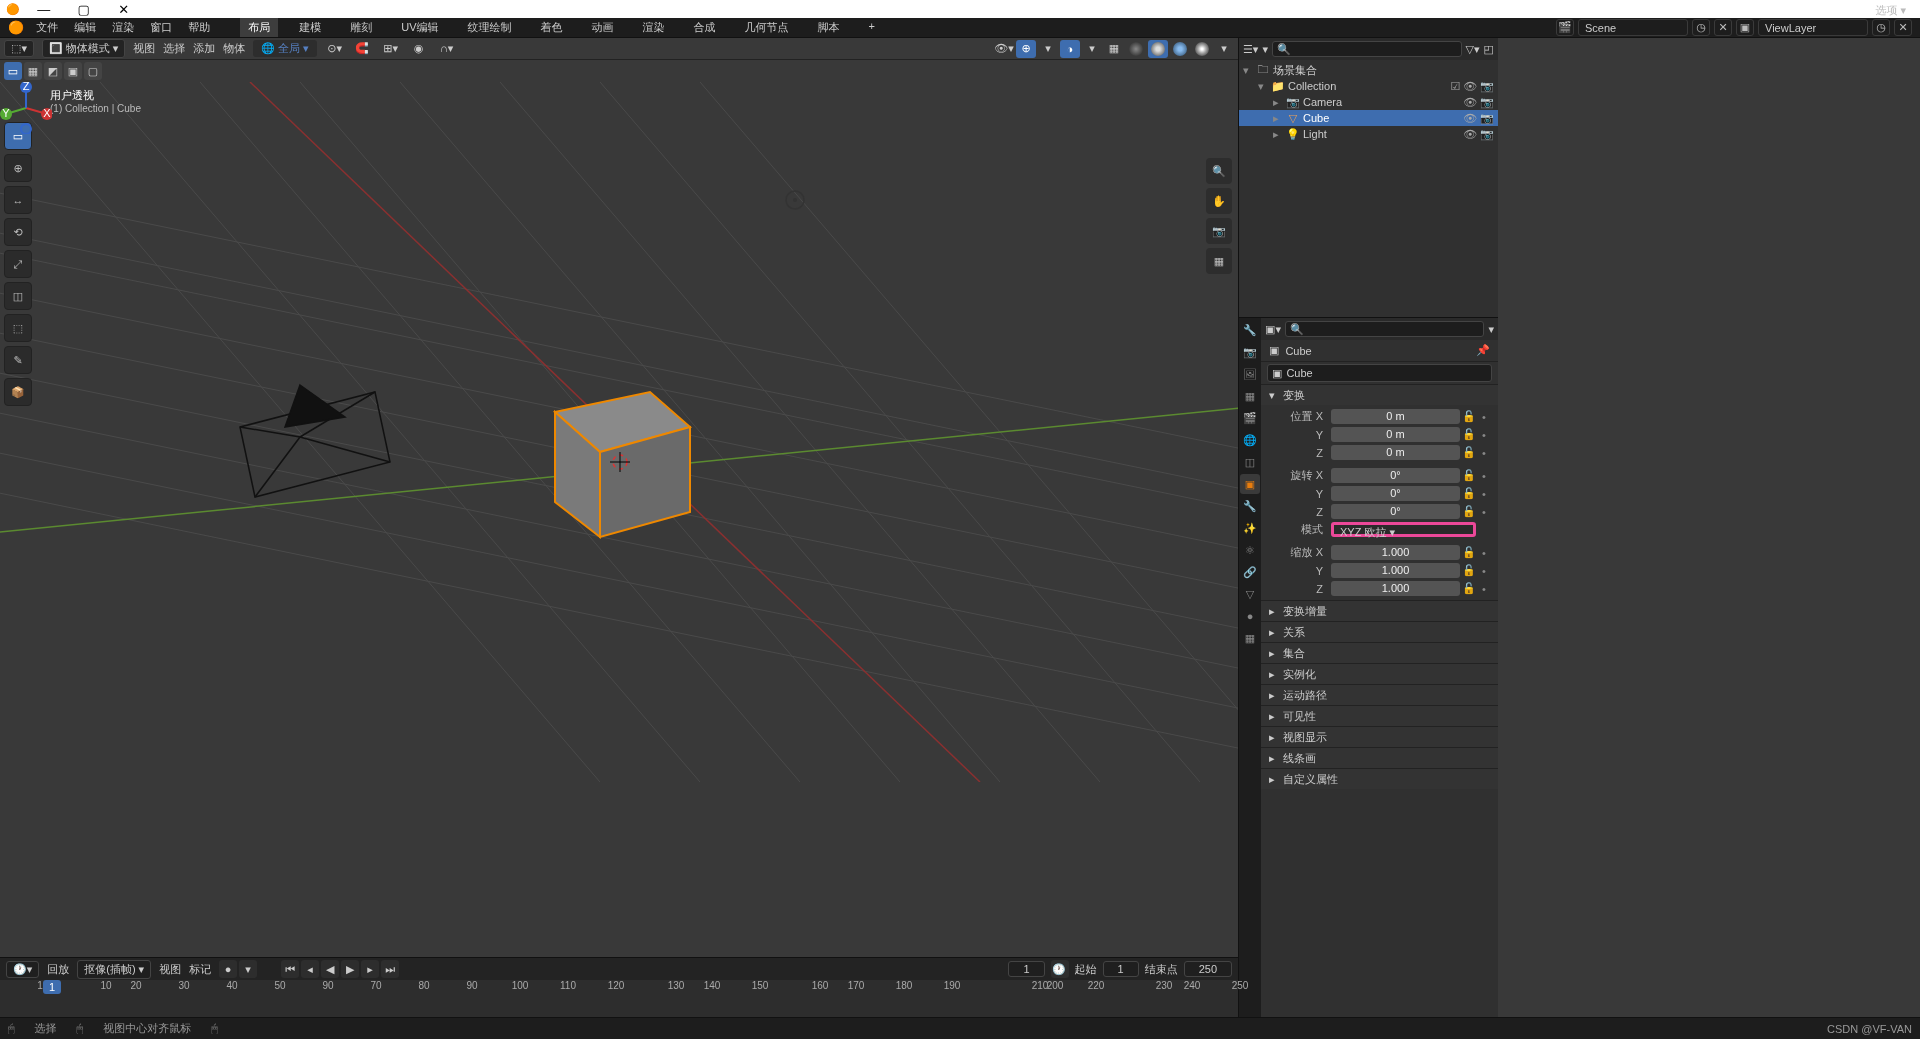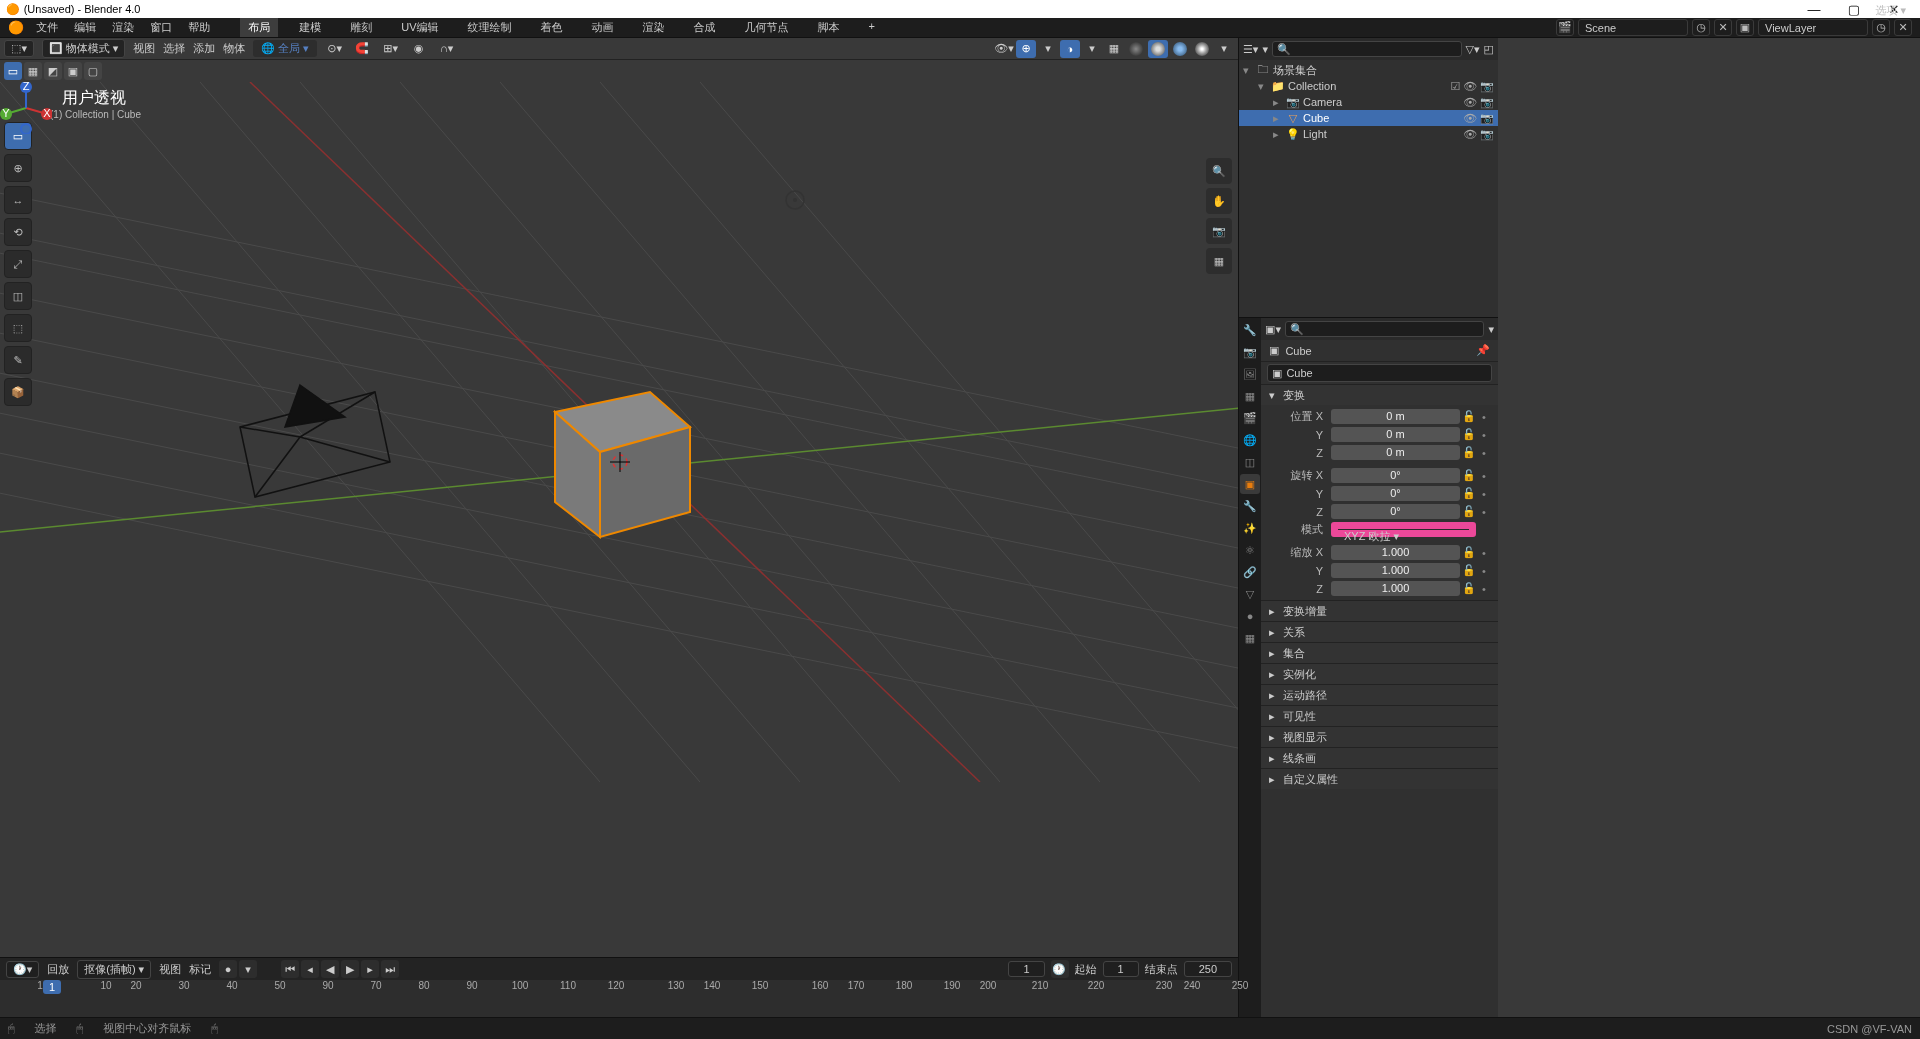--- a/index.html
+++ b/index.html
@@ -29,21 +29,21 @@
 .selmode { height:22px; background:#393939; display:flex; align-items:center; gap:2px; padding:2px 4px;}
 .selmode .sm { width:18px; height:18px; background:#444; border-radius:3px; display:inline-flex; align-items:center; justify-content:center;}
 .selmode .sm.active { background:#3e6daf; color:#fff;}
 .selmode .spacer{flex:1;}
 .viewport { flex:1; position:relative; background:#393939; overflow:hidden;}
 .viewport svg { position:absolute; inset:0; }
 .toolbar-left { position:absolute; left:4px; top:40px; width:28px; display:flex; flex-direction:column; gap:4px;}
 .toolbar-left .tb { width:28px; height:28px; background:#2b2b2b; border:1px solid #222; border-radius:4px; display:flex; align-items:center; justify-content:center; color:#bbb;}
 .toolbar-left .tb.active { background:#3e6daf; color:#fff;}
 .vp-label { position:absolute; left:50px; top:6px; color:#ddd;}
-.vp-label .l1{font-size:16px;color:#fff;margin-left:12px;}
+.vp-label .l1{font-size:11px;color:#fff;}
 .vp-label .l2{font-size:10px;color:#bbb;}
 .nav-right { position:absolute; right:6px; top:76px; display:flex; flex-direction:column; gap:4px;}
 .nav-right .nb { width:26px; height:26px; background:#2d2d2d; border-radius:4px; display:flex; align-items:center; justify-content:center; color:#bbb;}
 .opt { position:absolute; right:6px; top:2px; padding:1px 8px; color:#bbb;}
 .gizmo { position:absolute; right:18px; top:8px; width:52px; height:52px;}
 .timeline-area { height:60px; background:#232323; border-top:1px solid #111; display:flex; flex-direction:column;}
 .tlheader { height:22px; display:flex; align-items:center; gap:8px; padding:0 6px;}
 .tlheader .drop{background:#1f1f1f;border:1px solid #444;border-radius:3px;padding:1px 6px;}
 .tlheader .tbtn{width:18px;height:18px;display:inline-flex;align-items:center;justify-content:center;border-radius:3px;background:#2d2d2d;}
 .tlheader .play{margin-left:auto;display:flex;gap:2px;}
@@ -77,30 +77,29 @@
 .datablock .db{flex:1;background:#1d1d1d;border:1px solid #444;border-radius:3px;height:18px;display:flex;align-items:center;padding:0 4px;gap:4px;}
 .panel{border-top:1px solid #222;}
 .panel-hdr{height:20px;display:flex;align-items:center;padding:0 8px;gap:4px;background:#333;}
 .panel-hdr .tw{width:10px;}
 .panel-body{padding:2px 8px;}
 .prow{display:flex;align-items:center;height:17px;gap:2px;margin:1px 0;}
 .prow .lbl{width:60px;text-align:right;color:#bbb;padding-right:6px;}
 .prow .val{flex:1;background:#545454;border-radius:3px;text-align:center;color:#eee;height:15px;line-height:15px;}
 .prow .lk{width:14px;color:#888;text-align:center;}
 .prow .dot{width:12px;color:#888;text-align:center;}
-.prow .mode{flex:1;background:#2a2a2a;border:7px solid #ec4899;border-radius:3px;text-align:left;padding:0 6px;height:15px;line-height:15px;}
+.prow .mode{flex:1;background:#2a2a2a;border:3px solid #ec4899;border-radius:3px;text-align:left;padding:0 6px;height:15px;line-height:15px;}
 .statusbar{height:22px;background:#1d1d1d;border-top:1px solid #111;display:flex;align-items:center;padding:0 8px;gap:20px;color:#999;}
 .statusbar .right{margin-left:auto;}
 </style>
 </head>
 <body>
 
 <div class="titlebar">
   <span class="icon">🟠</span>
-  <span class="title">(Unsaved) - Blender 4.0</span>
   <span class="wbtn">—</span>
   <span class="wbtn">▢</span>
   <span class="wbtn">✕</span>
 </div>
 
 <div class="menubar">
   <span class="logo">🟠</span>
   <span class="mi">文件</span>
   <span class="mi">编辑</span>
   <span class="mi">渲染</span>
@@ -317,21 +316,21 @@
           <span class="tick" style="left: 520px;">100</span>
           <span class="tick" style="left: 568px;">110</span>
           <span class="tick" style="left: 616px;">120</span>
           <span class="tick" style="left: 664px; margin-left: 12px;">130</span>
           <span class="tick" style="left: 712px;">140</span>
           <span class="tick" style="left: 760px;">150</span>
           <span class="tick" style="left: 808px; margin-left: 12px;">160</span>
           <span class="tick" style="left: 856px;">170</span>
           <span class="tick" style="left: 904px;">180</span>
           <span class="tick" style="left: 952px;">190</span>
-          <span class="tick" style="left: 988px;">200</span>
+          <span class="tick" style="left: 1055px;">200</span>
           <span class="tick" style="left: 1040px;">210</span>
           <span class="tick" style="left: 1096px;">220</span>
           <span class="tick" style="left: 1144px; margin-left: 20px;">230</span>
           <span class="tick" style="left: 1192px;">240</span>
           <span class="tick" style="left: 1240px;">250</span>
         </div>
   </div>
 </div>
 
 <div class="right-panels">

